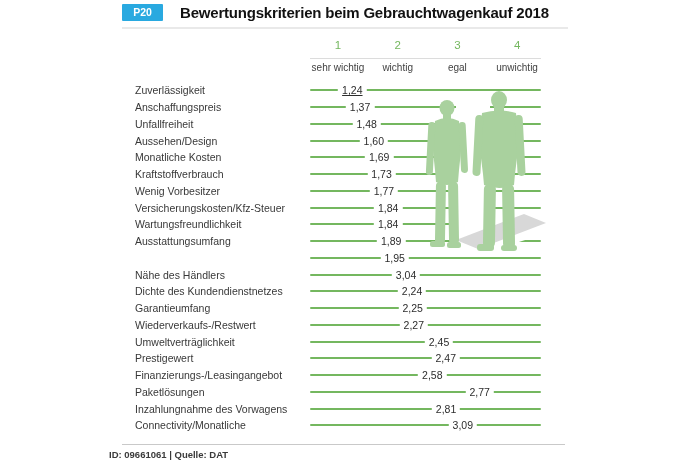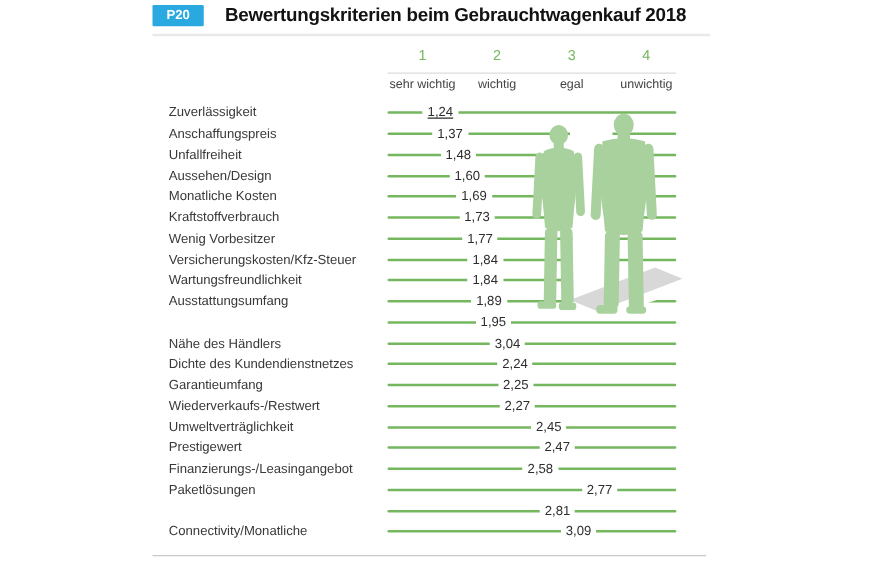--- a/index.html
+++ b/index.html
@@ -150,20 +150,21 @@
         <span class="row-label">Finanzierungs-/Leasingangebot</span>
         <div class="row-line" style="background: rgb(116, 183, 95);"></div>
         <span class="row-value" style="left: 310.326px;">2,58</span>
       </div>
       <div class="row">
         <span class="row-label">Paketlösungen</span>
         <div class="row-line" style="background: rgb(116, 183, 95);"></div>
         <span class="row-value" style="left: 321.669px; margin-left: 36px;">2,77</span>
       </div>
       <div class="row">
+        <span class="row-label">Inzahlungnahme des Vorwagens</span>
         <div class="row-line" style="background: rgb(116, 183, 95);"></div>
         <span class="row-value" style="left: 324.057px; text-align: center;">2,81</span>
       </div>
       <div class="row">
         <span class="row-label">Connectivity/Monatliche</span>
         <div class="row-line" style="background: rgb(116, 183, 95);"></div>
         <span class="row-value" style="left: 340.773px;">3,09</span>
       </div>
     </div>
 
@@ -194,14 +195,15 @@
       <rect x="53.5" y="31" width="8" height="61" rx="4" transform="rotate(3 57 31)"></rect>
       <rect x="92.5" y="31" width="8" height="61" rx="4" transform="rotate(-3 96 31)"></rect>
       <rect x="62" y="100" width="12" height="64" rx="5" transform="rotate(1 68 100)"></rect>
       <rect x="80" y="100" width="12" height="65" rx="5" transform="rotate(-1 86 100)"></rect>
       <rect x="55" y="160" width="17" height="7" rx="3"></rect>
       <rect x="79" y="161" width="16" height="6" rx="3"></rect>
     </g>
   </svg>
 
   <div class="footer-sep"></div>
+  <div class="footer">ID: 09661061 | Quelle: DAT</div>
 
 </div>
 
 </body></html>

